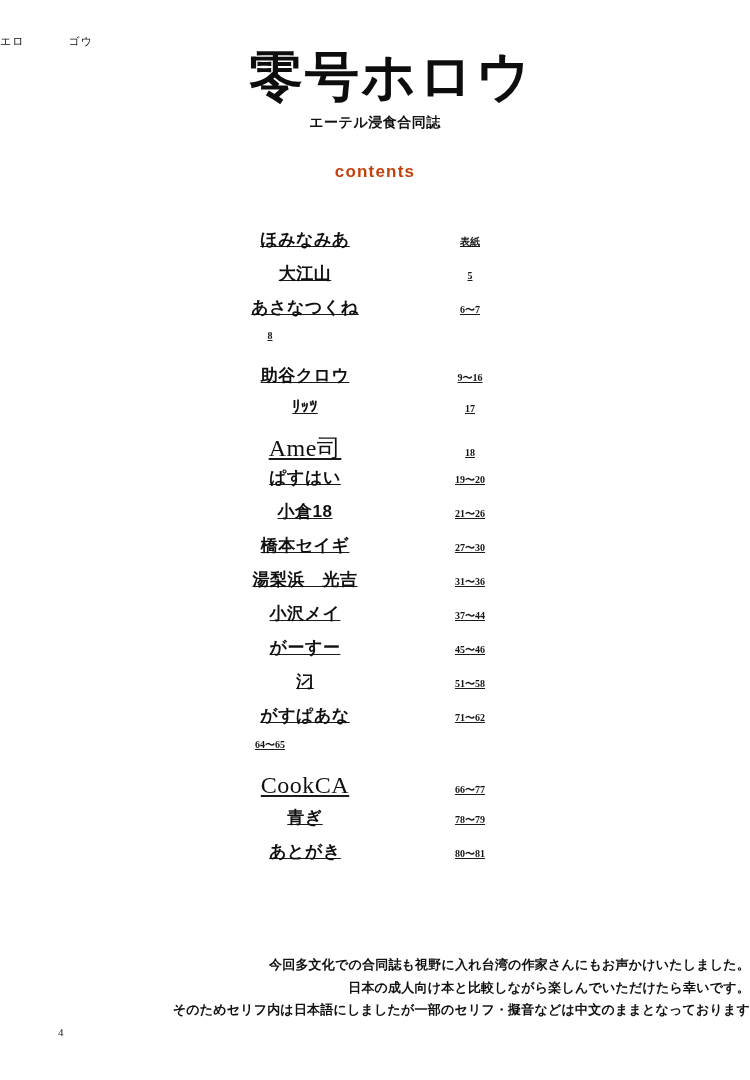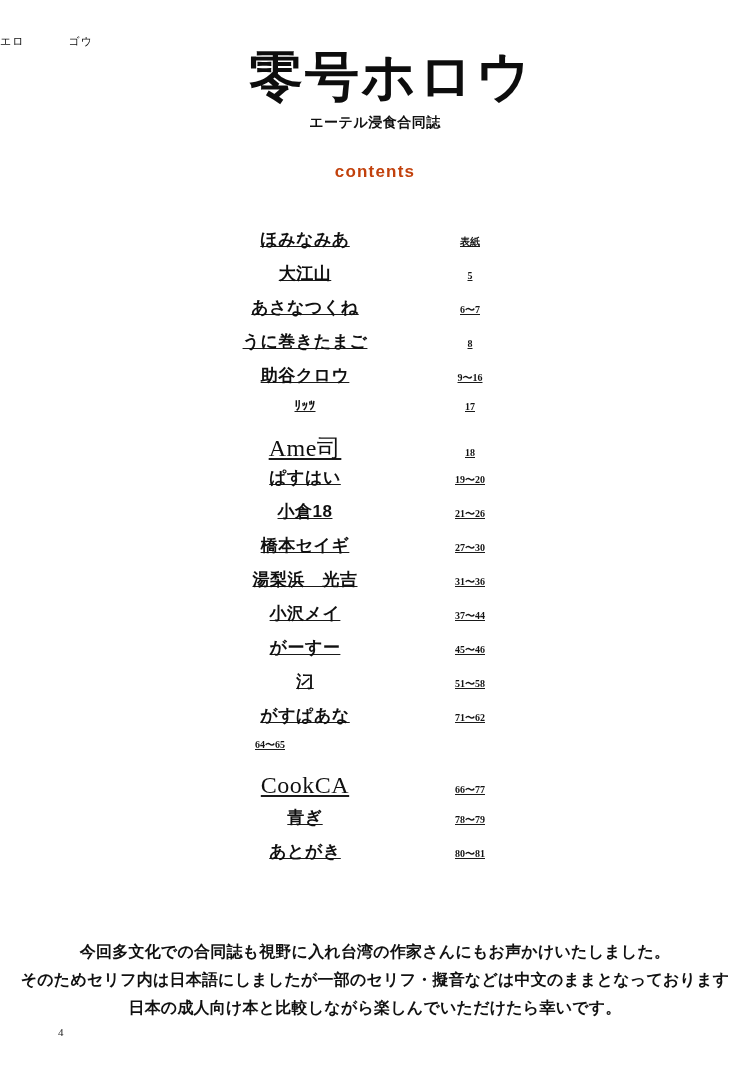--- a/index.html
+++ b/index.html
@@ -81,21 +81,21 @@
   .toc-name {
     width: 200px;
     text-align: center;
     font-size: 17px;
     font-weight: bold;
     letter-spacing: 0.5px;
     color: #101010;
     white-space: nowrap;
   }
   .toc-name.small {
-    font-size: 13px;
+    font-size: 16px;
   }
   .toc-name.latin {
     font-family: "Liberation Serif", serif;
     font-size: 24px;
     font-weight: normal;
   }
   .toc-page {
     width: 130px;
     text-align: center;
     font-size: 10px;
@@ -104,22 +104,22 @@
     color: #131313;
     white-space: nowrap;
   }
 
   
   .note {
     position: absolute;
     left: 0;
     right: 0;
     bottom: 58px;
-    text-align: center;
-    font-size: 16px;
+    text-align: right;
+    font-size: 13px;
     line-height: 1.75;
     font-weight: bold;
     color: #111;
     letter-spacing: 0.2px;
   }
   .note div {
     white-space: nowrap;
   }
 
   .page-number {
@@ -157,21 +157,20 @@
       <div class="toc-name">大江山</div>
       <div class="toc-page">5</div>
     </div>
 
     <div class="toc-row">
       <div class="toc-name">あさなつくね</div>
       <div class="toc-page">6〜7</div>
     </div>
 
     <div class="toc-row">
-      <div class="toc-name">うに巻きたまご</div>
       <div class="toc-page">8</div>
     </div>
 
     <div class="toc-row">
       <div class="toc-name">助谷クロウ</div>
       <div class="toc-page">9〜16</div>
     </div>
 
     <div class="toc-row">
       <div class="toc-name small">ﾘｯﾂ</div>
@@ -240,19 +239,19 @@
 
     <div class="toc-row">
       <div class="toc-name">あとがき</div>
       <div class="toc-page">80〜81</div>
     </div>
 
   </div>
 
   <div class="note">
     <div>今回多文化での合同誌も視野に入れ台湾の作家さんにもお声かけいたしました。</div>
+    <div>日本の成人向け本と比較しながら楽しんでいただけたら幸いです。</div>
     <div>そのためセリフ内は日本語にしましたが一部のセリフ・擬音などは中文のままとなっております</div>
-    <div>日本の成人向け本と比較しながら楽しんでいただけたら幸いです。</div>
   </div>
 
   <div class="page-number">4</div>
 
 </div>
 
 </body></html>

